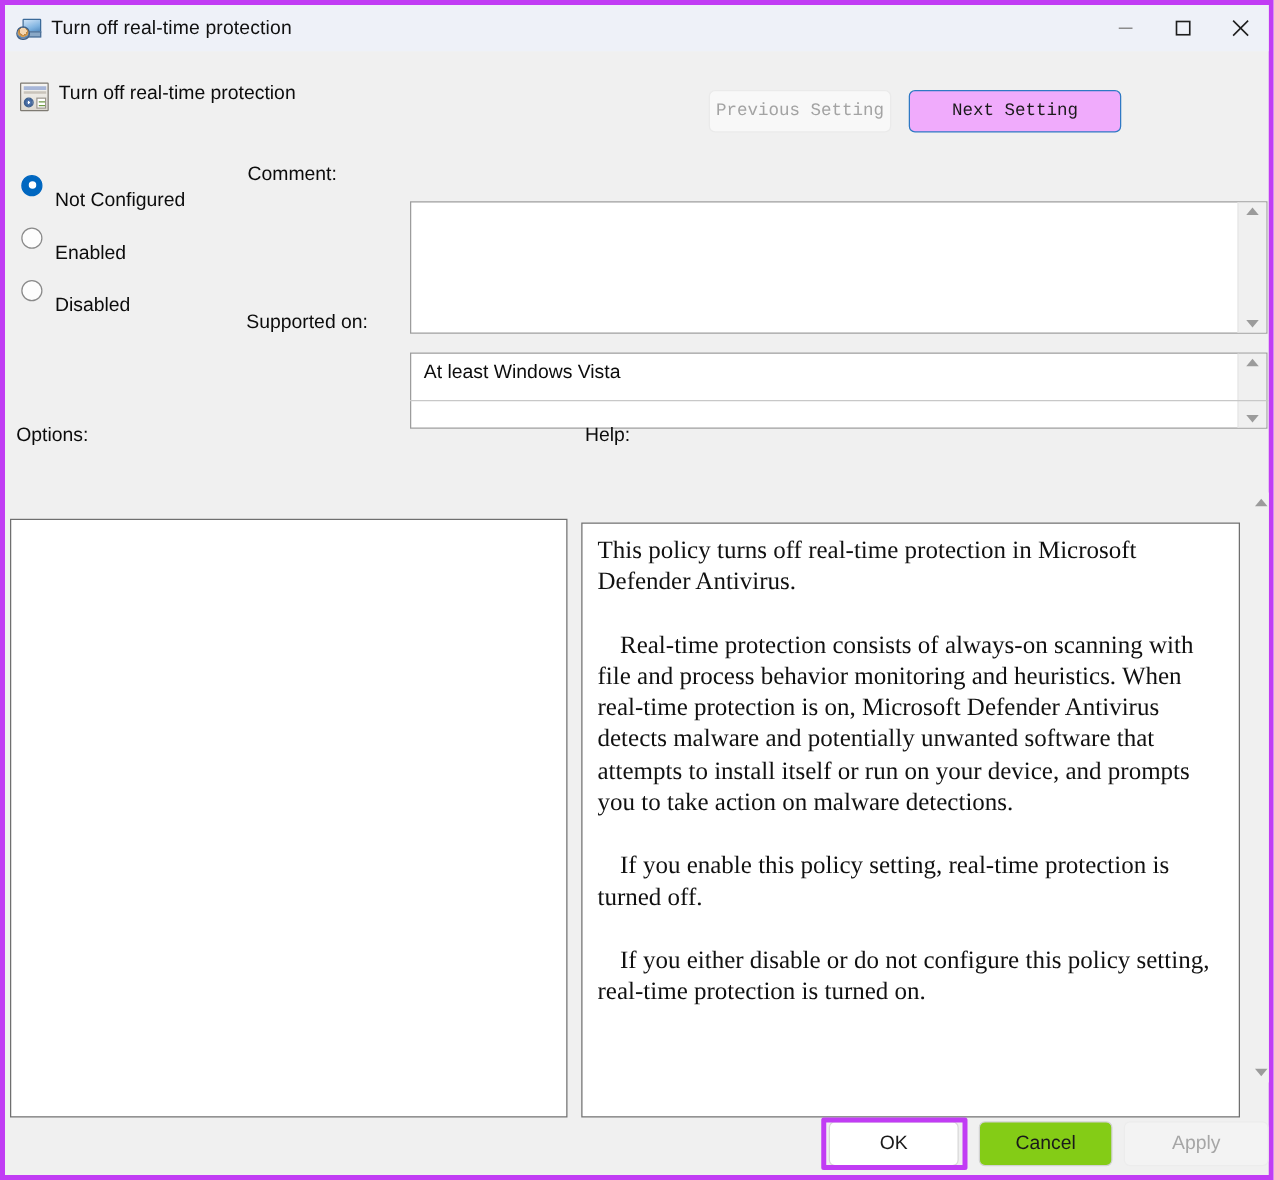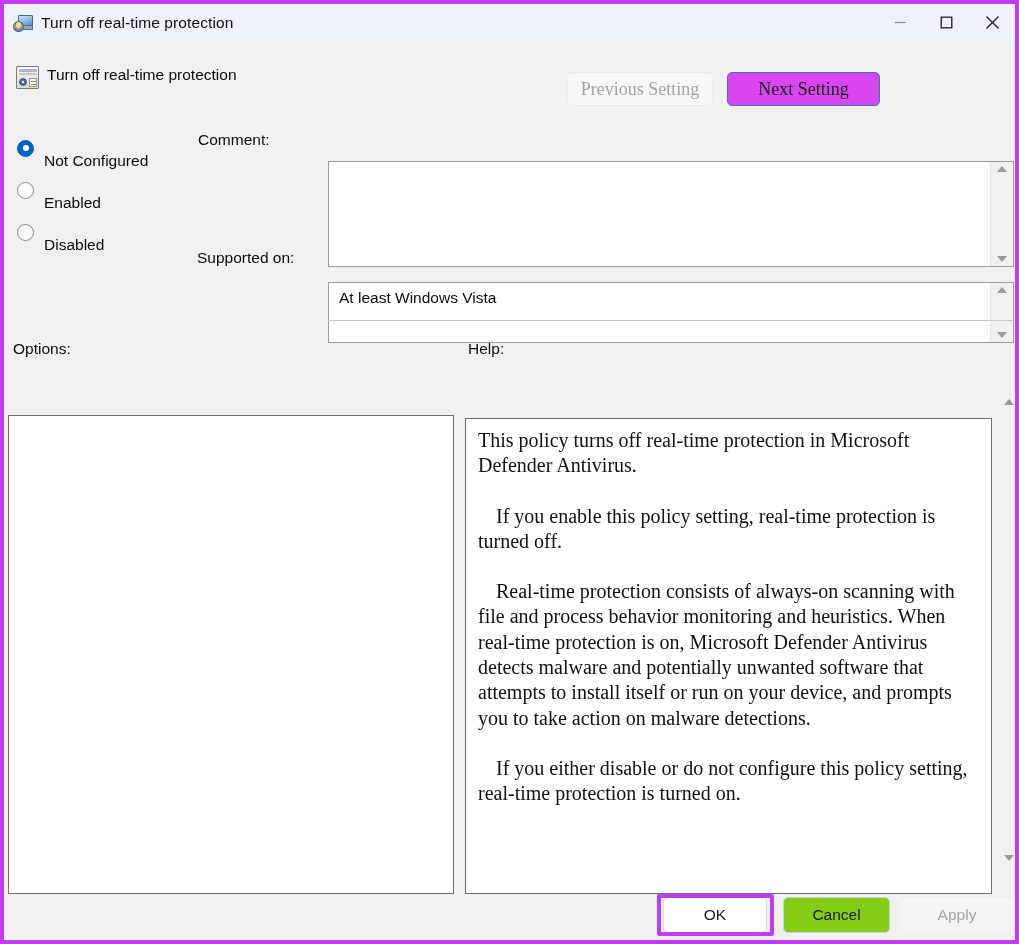--- a/index.html
+++ b/index.html
@@ -91,36 +91,36 @@
   #hdr-title {
     position: absolute; left: 43px; top: 62px;
     font-size: 15.5px; color: #0c0c0c;
     white-space: nowrap;
   }
 
   .navbtn {
     position: absolute;
     height: 34px;
     border-radius: 5px;
-    font-size: 18px;
-    font-family: Liberation Serif, serif;
+    font-size: 14px;
+    font-family: Liberation Mono, monospace;
     display: flex; align-items: center; justify-content: center;
     background: #fbfbfb;
     border: 1px solid #e2e2e2;
     color: #1a1a1a;
   }
   #btn-prev {
     left: 563px; top: 68px; width: 146px;
     color: #a3a3a3;
     background: #f8f8f8;
     border-color: #eaeaea;
   }
   #btn-next {
-    left: 723px; top: 68px; width: 153px;
-    background: #d946ef;
+    left: 723px; top: 68px; width: 170px;
+    background: #f0abfc;
     border: 1.5px solid #2f79c4;
   }
 
   
   .radio-row {
     position: absolute; left: 13px;
     display: flex; align-items: center;
     height: 22px;
   }
   #r-notconf { top: 133px; }
@@ -336,22 +336,22 @@
   <div id="sep"></div>
 
   <div class="field-label" id="lbl-options">Options:</div>
   <div class="field-label" id="lbl-help">Help:</div>
 
   <div class="whitebox" id="box-options"></div>
 
   <div class="whitebox" id="box-help">
     <div id="help-text">
       <p>This policy turns off real-time protection in Microsoft Defender Antivirus.</p>
+      <p class="indent gap">Real-time protection consists of always-on scanning with file and process behavior monitoring and heuristics. When real-time protection is on, Microsoft Defender Antivirus detects malware and potentially unwanted software that attempts to install itself or run on your device, and prompts you to take action on malware detections.</p>
       <p class="indent gap">If you enable this policy setting, real-time protection is turned off.</p>
-      <p class="indent gap">Real-time protection consists of always-on scanning with file and process behavior monitoring and heuristics. When real-time protection is on, Microsoft Defender Antivirus detects malware and potentially unwanted software that attempts to install itself or run on your device, and prompts you to take action on malware detections.</p>
       <p class="indent gap">If you either disable or do not configure this policy setting, real-time protection is turned on.</p>
     </div>
   </div>
 
   <div id="help-sb">
     <span class="sb-arrow up"></span>
     <span class="sb-arrow down"></span>
   </div>
 
   <div class="footbtn" id="btn-ok">OK</div>

